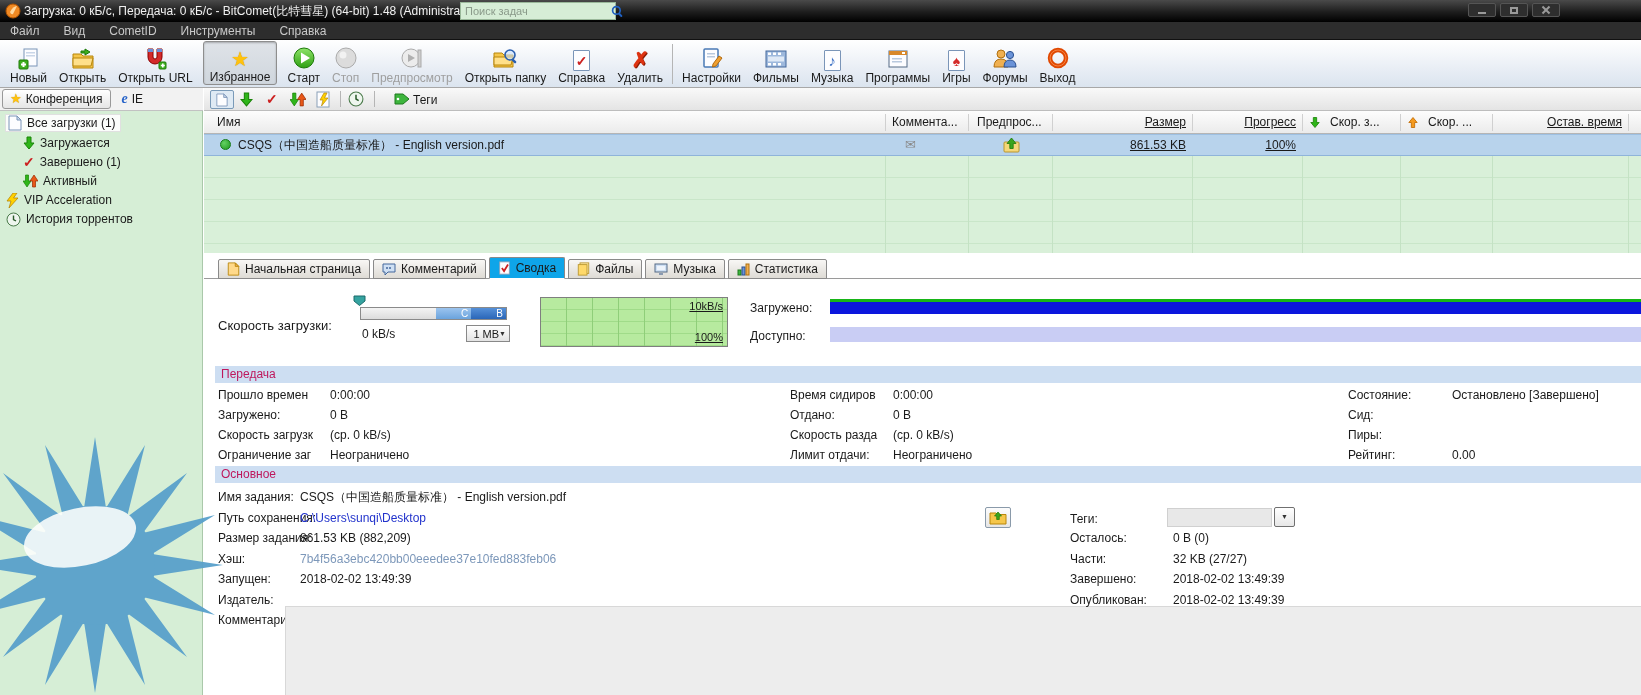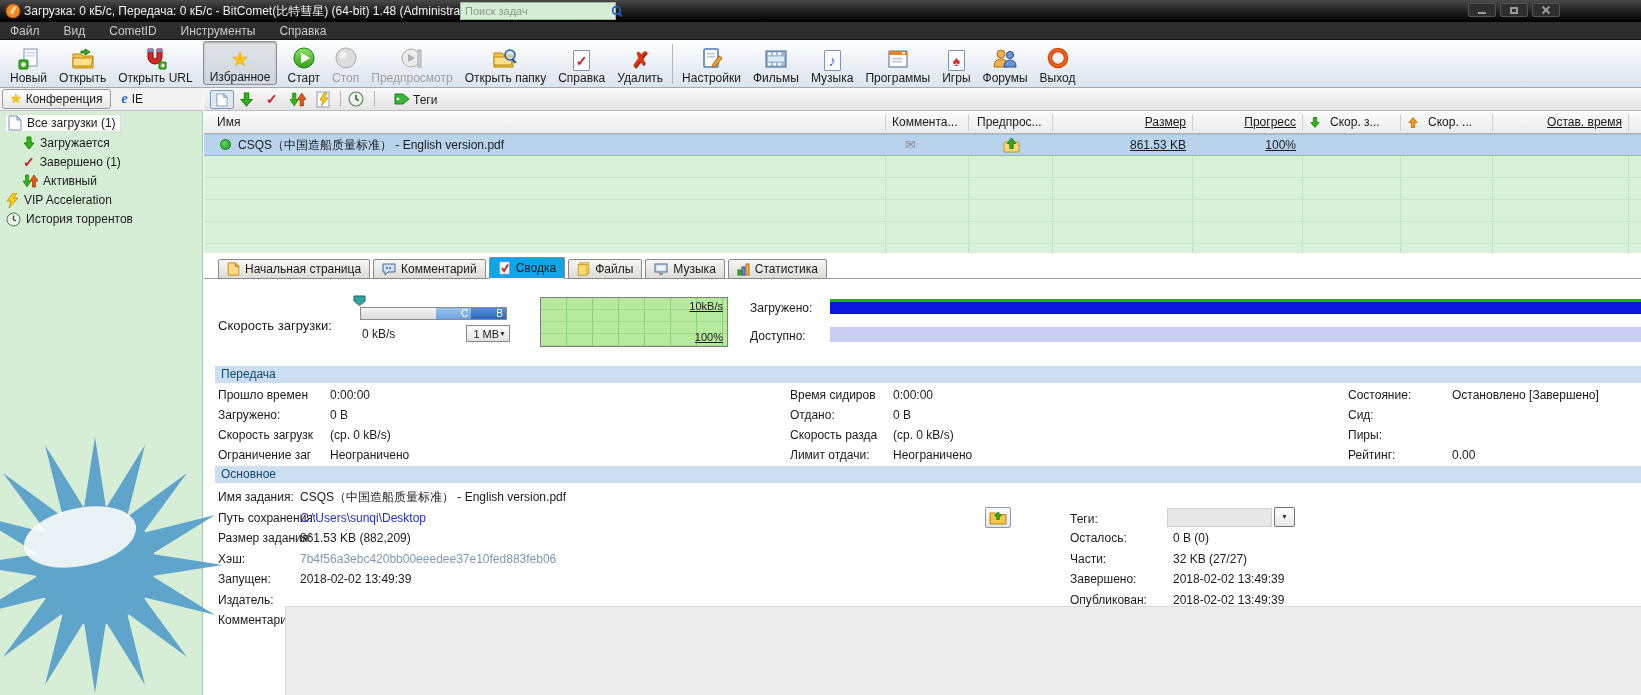--- a/index.html
+++ b/index.html
@@ -101,21 +101,21 @@
   .seg-b { width:24%; background:linear-gradient(#5590d8,#2a66b8); color:#fff; font-size:10px; text-align:right; padding-right:3px; line-height:12px; }
   .limit-dd { position:absolute; left:466px; top:325px; width:44px; height:17px; border:1px solid #888;
     background:linear-gradient(#ffffff,#e3e3e3); display:flex; align-items:center; justify-content:flex-end; padding:0 3px; font-size:11px; }
   .caret { font-size:7px; color:#333; line-height:8px; }
   .graph { position:absolute; left:540px; top:297px; width:188px; height:50px; border:1px solid #7f7f7f; background-color:#b7ea9f;
     background-image:repeating-linear-gradient(to right, transparent 0 25px, #8fce79 25px 26px),
                      repeating-linear-gradient(to bottom, transparent 0 11px, #a0db89 11px 12px); }
   .bar-downloaded { position:absolute; left:830px; top:299px; width:811px; height:15px;
     background:linear-gradient(to bottom, #17b517 0 3px, #0b16dd 3px); }
   .bar-available { position:absolute; left:830px; top:327px; width:811px; height:15px; background:#c9cdf4; }
-  .section-hdr { position:absolute; left:215px; width:1426px; height:17px; background:#cddef2; line-height:17px; padding-left:6px; font-size:12px; color:#0c4a6e; }
+  .section-hdr { position:absolute; left:215px; width:1426px; height:17px; background:#cddef2; line-height:17px; padding-left:6px; font-size:12px; color:#be185d; }
   .link { color:#2233cc; }
   .hash { color:#7d98ba; }
   .tags-field { position:absolute; left:1167px; top:508px; width:105px; height:19px; background:#e8e8e8; border:1px solid #d0d0d0; }
   .dd-btn { position:absolute; left:1274px; top:507px; width:21px; height:20px; background:linear-gradient(#fff,#e7e7e7);
     border:1px solid #707070; border-radius:2px; display:flex; align-items:center; justify-content:center; }
   .icon-btn { position:absolute; left:985px; top:507px; width:26px; height:21px; background:linear-gradient(#fcfcfc,#e6e6e6);
     border:1px solid #8a9aaa; border-radius:2px; display:flex; align-items:center; justify-content:center; }
   .comments-box { position:absolute; left:285px; top:606px; width:1356px; height:89px; background:#ededed; border-top:1px solid #d8d8d8; border-left:1px solid #d8d8d8; }
 
   

